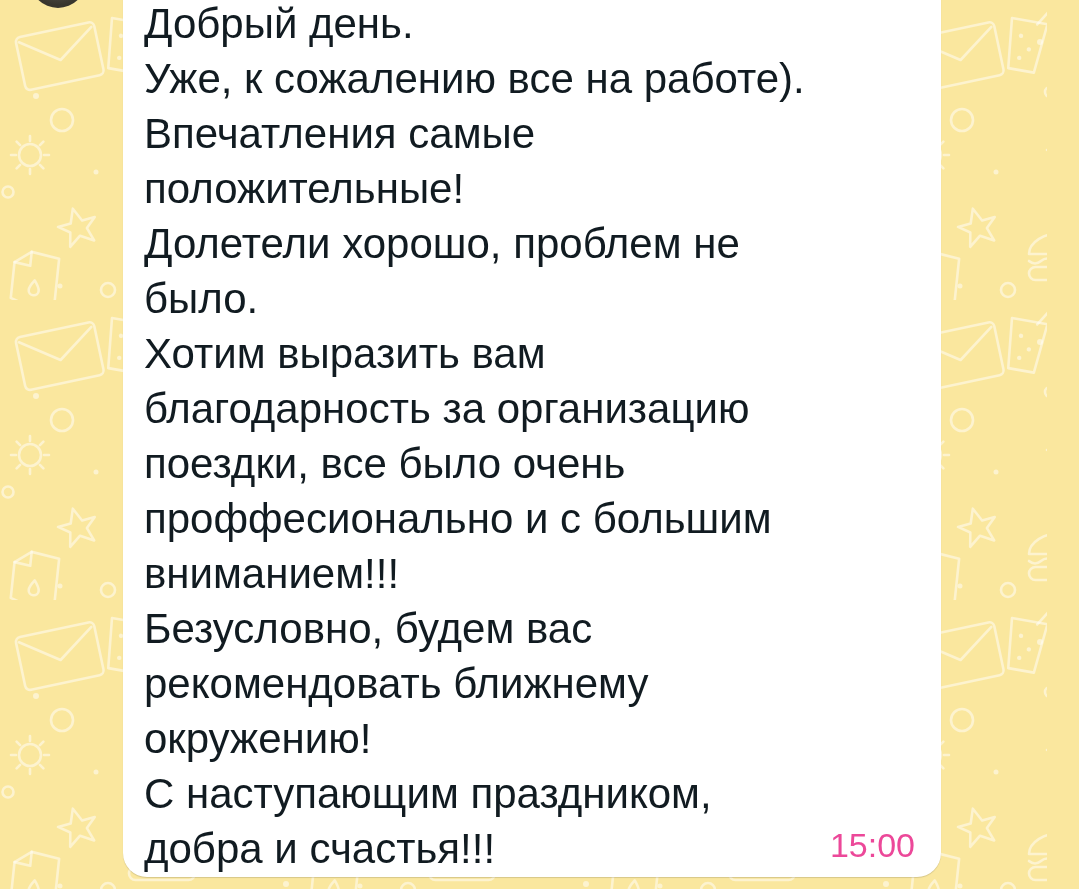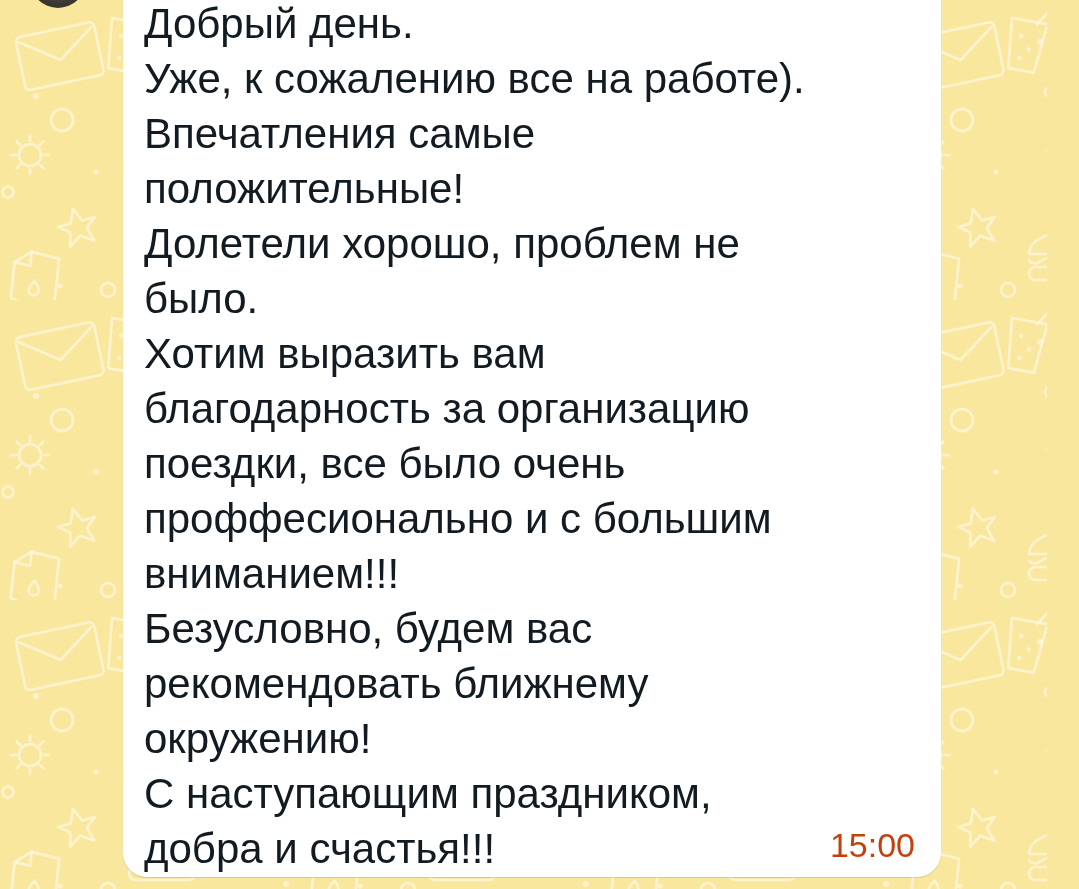--- a/index.html
+++ b/index.html
@@ -45,21 +45,21 @@
     line-height: 55px;
     color: #111b21;
     white-space: pre-line;
   }
   .timestamp {
     position: absolute;
     right: 26px;
     bottom: 14px;
     font-size: 34px;
     line-height: 36px;
-    color: #c2410c;
+    color: #ec4899;
     margin-top: 32px;
   }
 </style>
 </head>
 <body>
 
 <div class="screen">
 
   <svg class="wallpaper" width="1079" height="889" viewBox="0 0 1079 889" xmlns="http://www.w3.org/2000/svg">
     <defs>

